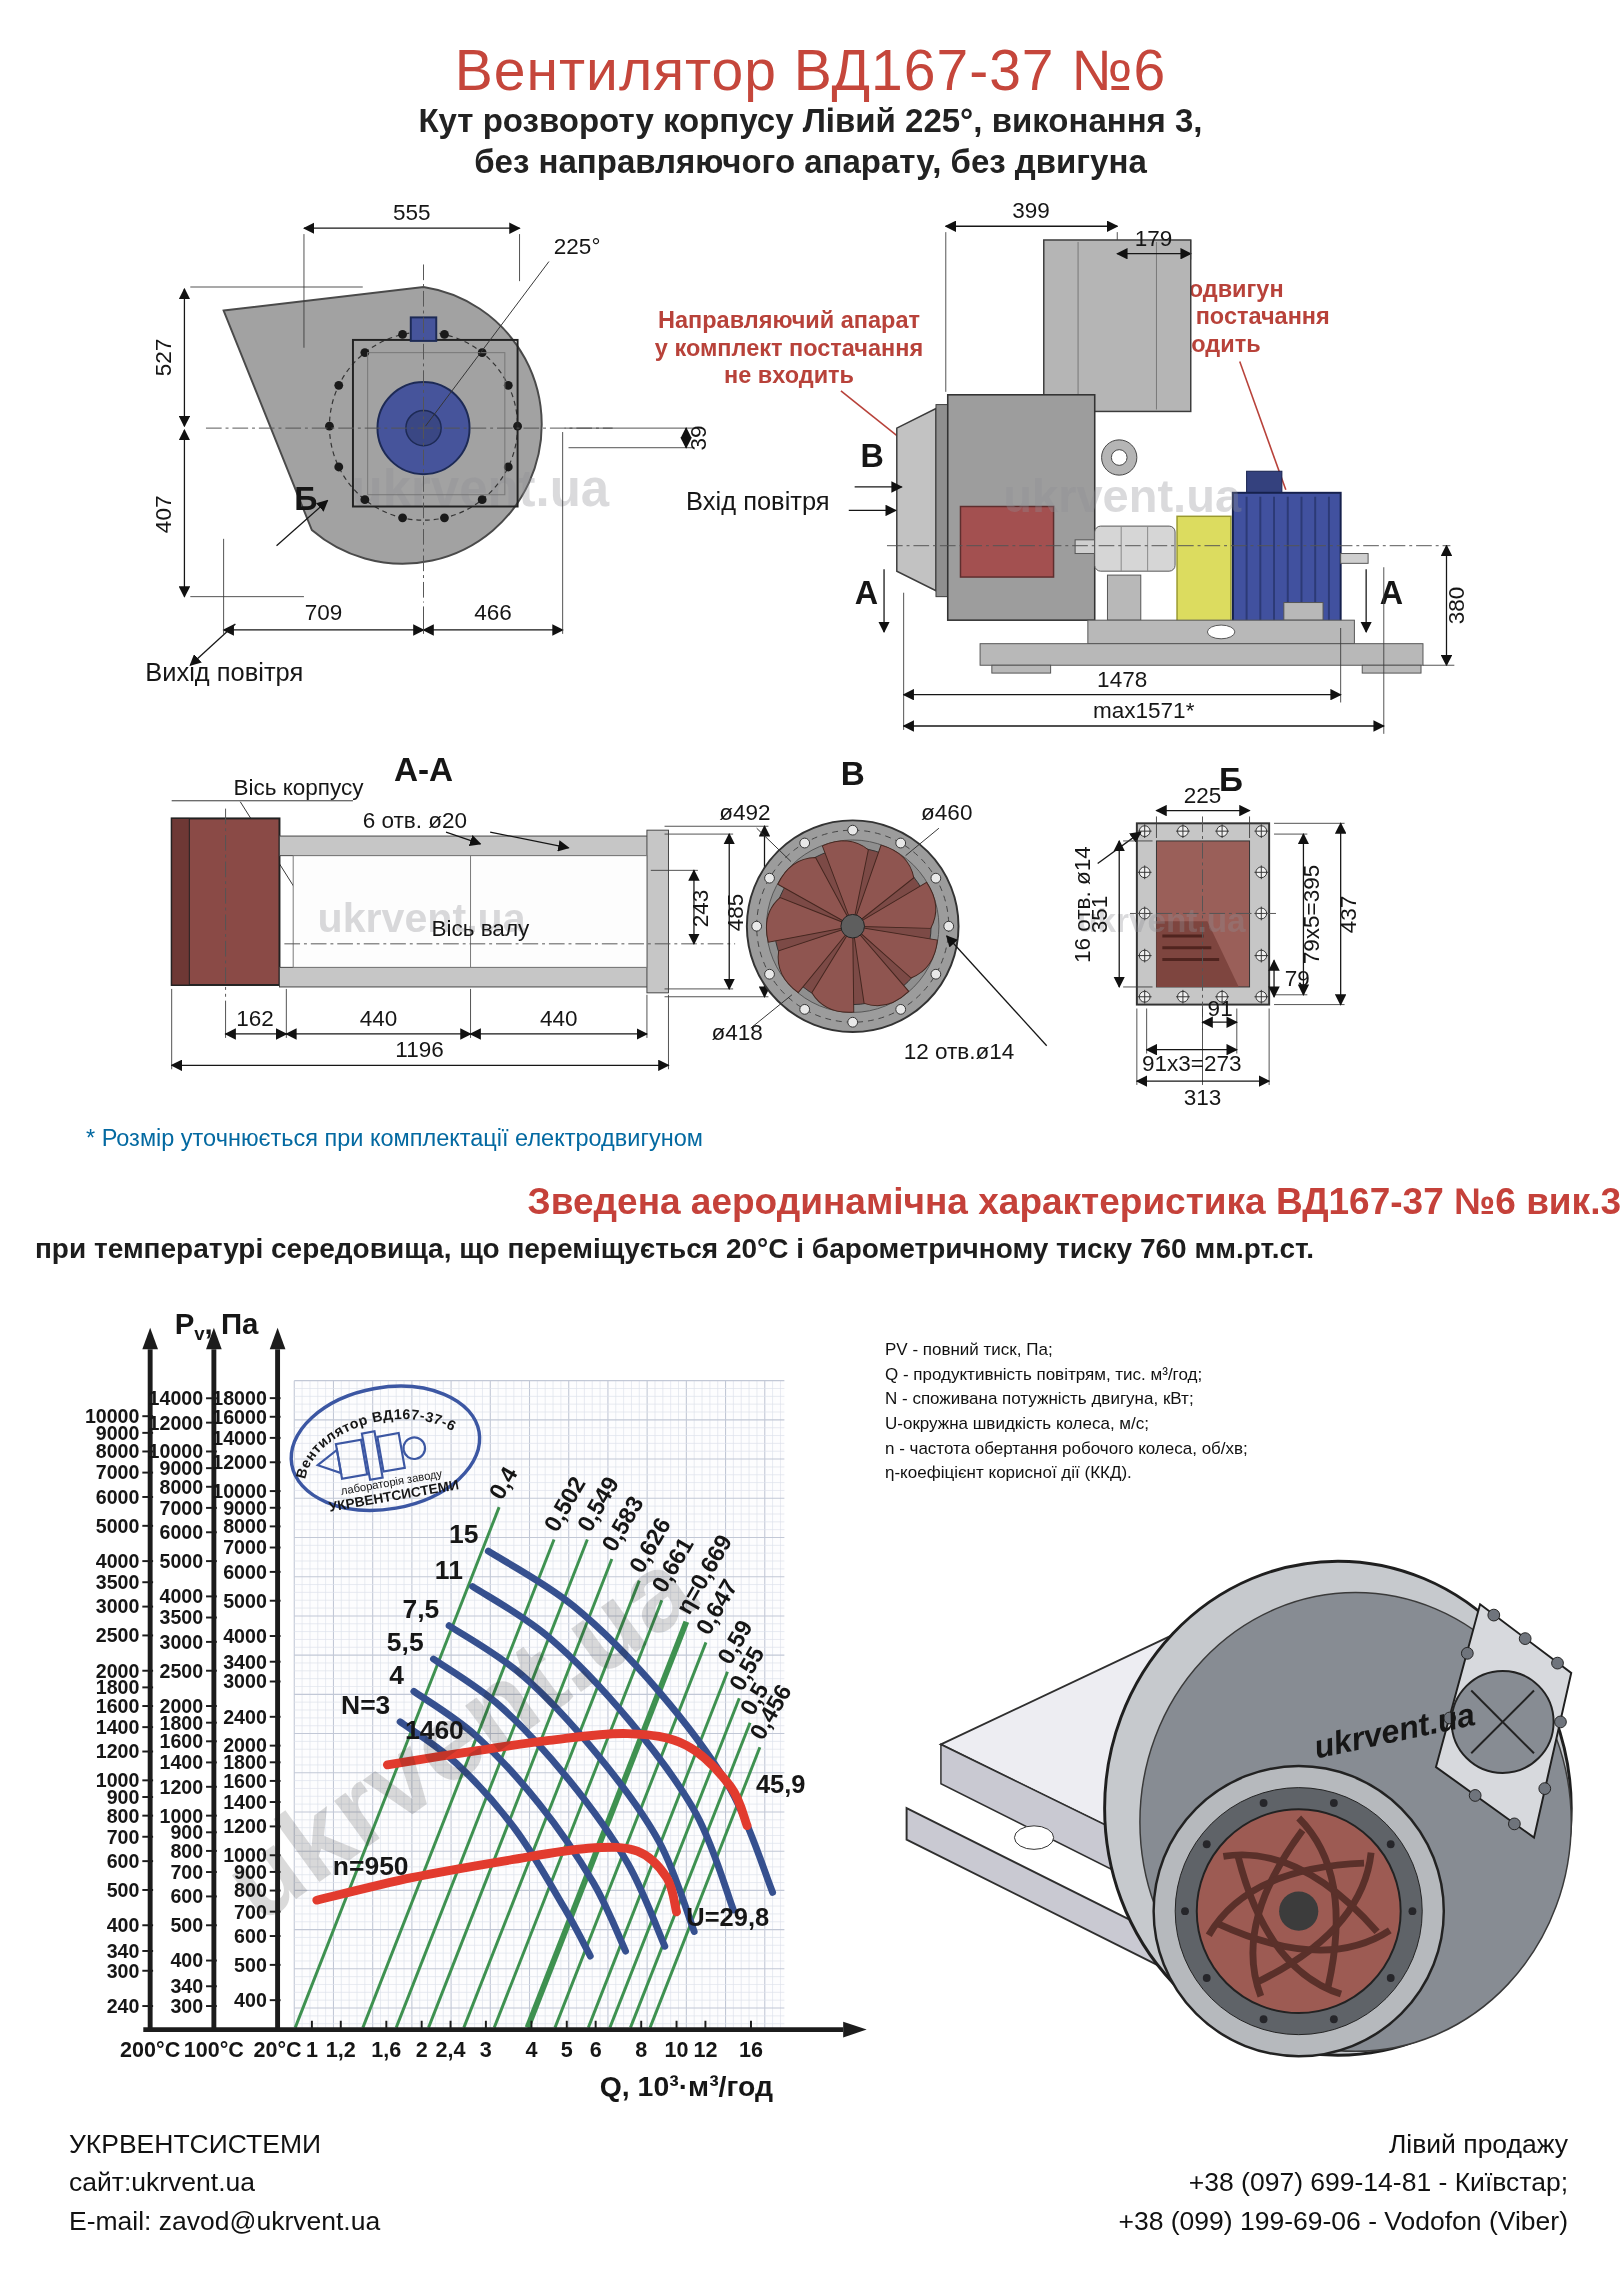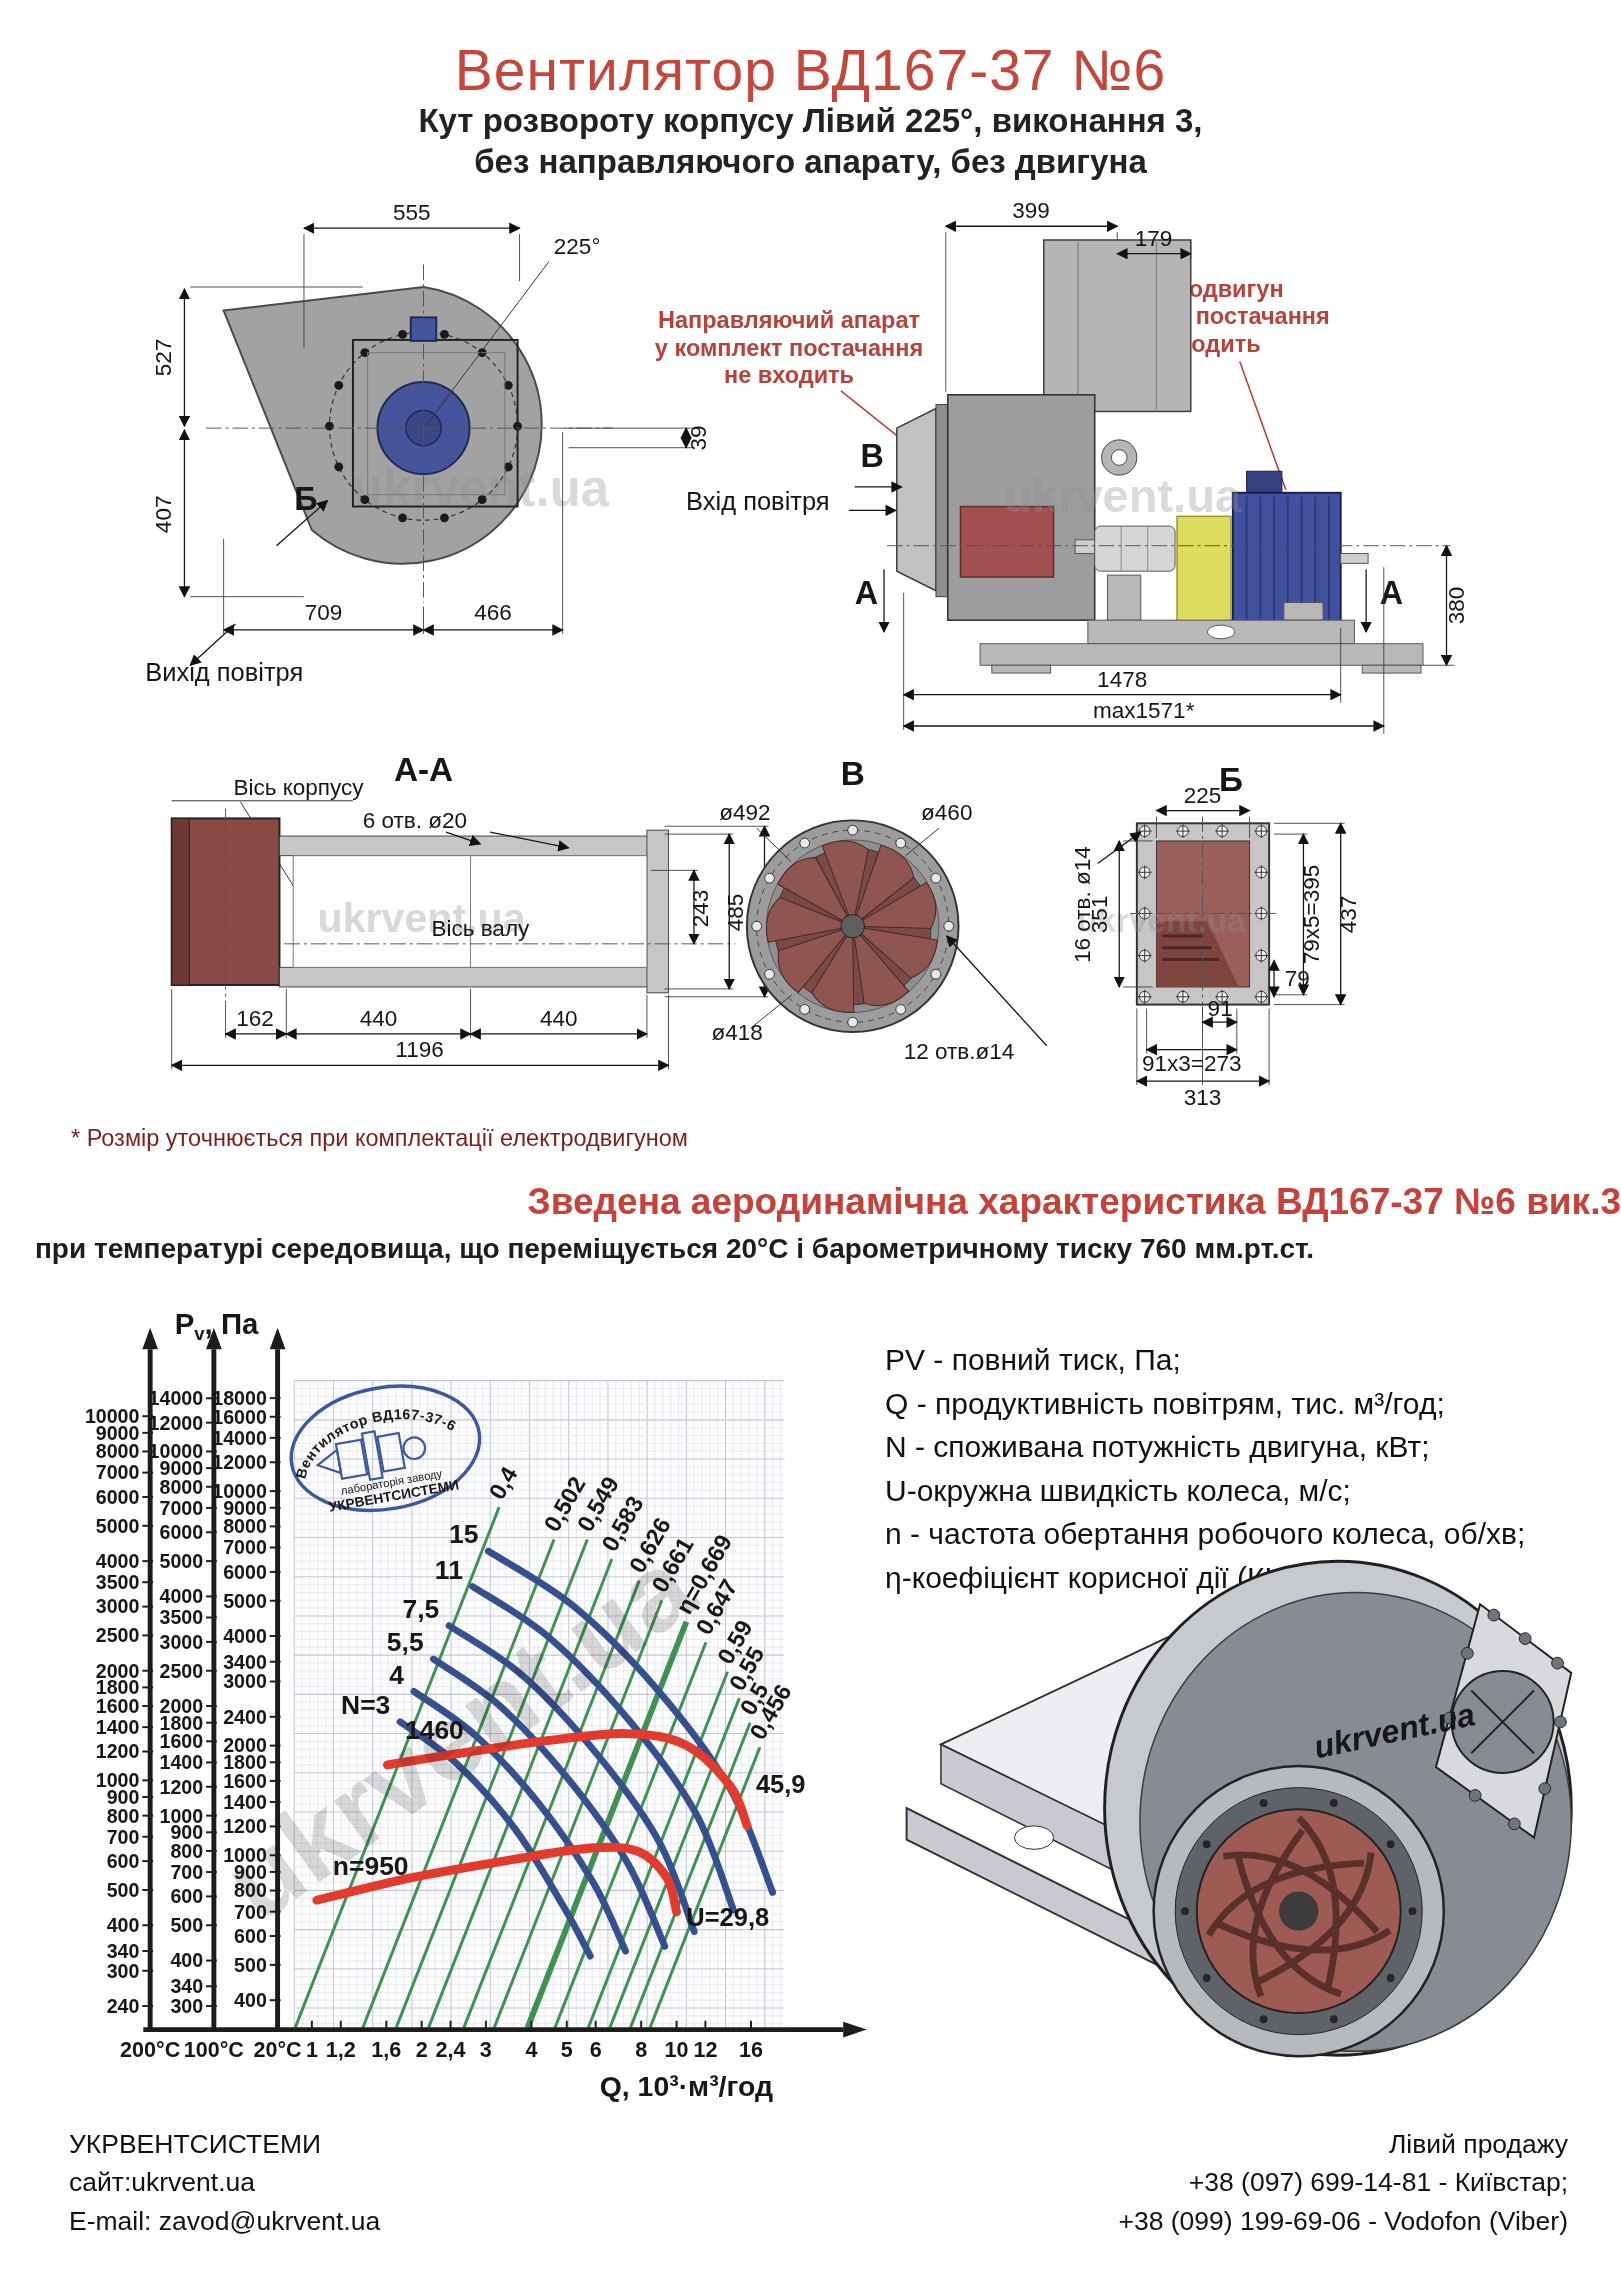--- a/index.html
+++ b/index.html
@@ -3,24 +3,24 @@
 <meta charset="utf-8">
 <style>
   html,body{margin:0;padding:0;background:#ffffff;}
   body{width:1621px;height:2293px;position:relative;overflow:hidden;
        font-family:"Liberation Sans",sans-serif;color:#161616;}
   .abs{position:absolute;}
   #page-title{left:0;top:37px;width:1621px;text-align:center;font-size:57px;font-weight:normal;color:#c5463b;letter-spacing:1px;}
   .subtitle{left:0;width:1621px;text-align:center;font-size:33px;font-weight:bold;color:#222;}
   #subtitle1{top:102px;}
   #subtitle2{top:143px;}
-  #note{left:71px;top:1125px;font-size:23.5px;color:#7f1d1d;}
+  #note{left:86px;top:1125px;font-size:23.5px;color:#0369a1;}
   #aero-heading{left:0;top:1181px;width:1621px;text-align:right;font-size:37px;font-weight:bold;color:#c5413a;}
   #aero-subheading{left:0;top:1233px;width:1349px;text-align:center;font-size:28px;font-weight:bold;color:#1d1d1d;}
-  #legend{left:885px;top:1338px;width:716px;font-size:30px;line-height:1.45;color:#111;}
+  #legend{left:885px;top:1338px;width:716px;font-size:17px;line-height:1.45;color:#111;}
   #footer-left{left:69px;top:2125px;font-size:26.5px;line-height:1.45;color:#111;}
   #footer-right{left:882px;top:2125px;width:686px;text-align:right;font-size:26.5px;line-height:1.45;color:#111;}
   svg text{font-family:"Liberation Sans",sans-serif;fill:#161616;}
   .dimtxt{font-size:23px;}
   .dimtxt-m{font-size:23px;text-anchor:middle;}
   .big{font-size:33px;font-weight:bold;}
   .sec-title{font-size:34px;font-weight:bold;text-anchor:middle;}
   .lbl26{font-size:26px;}
   .dim{stroke:#161616;stroke-width:1.3;}
   .ext{stroke:#3c3c3c;stroke-width:0.9;}

